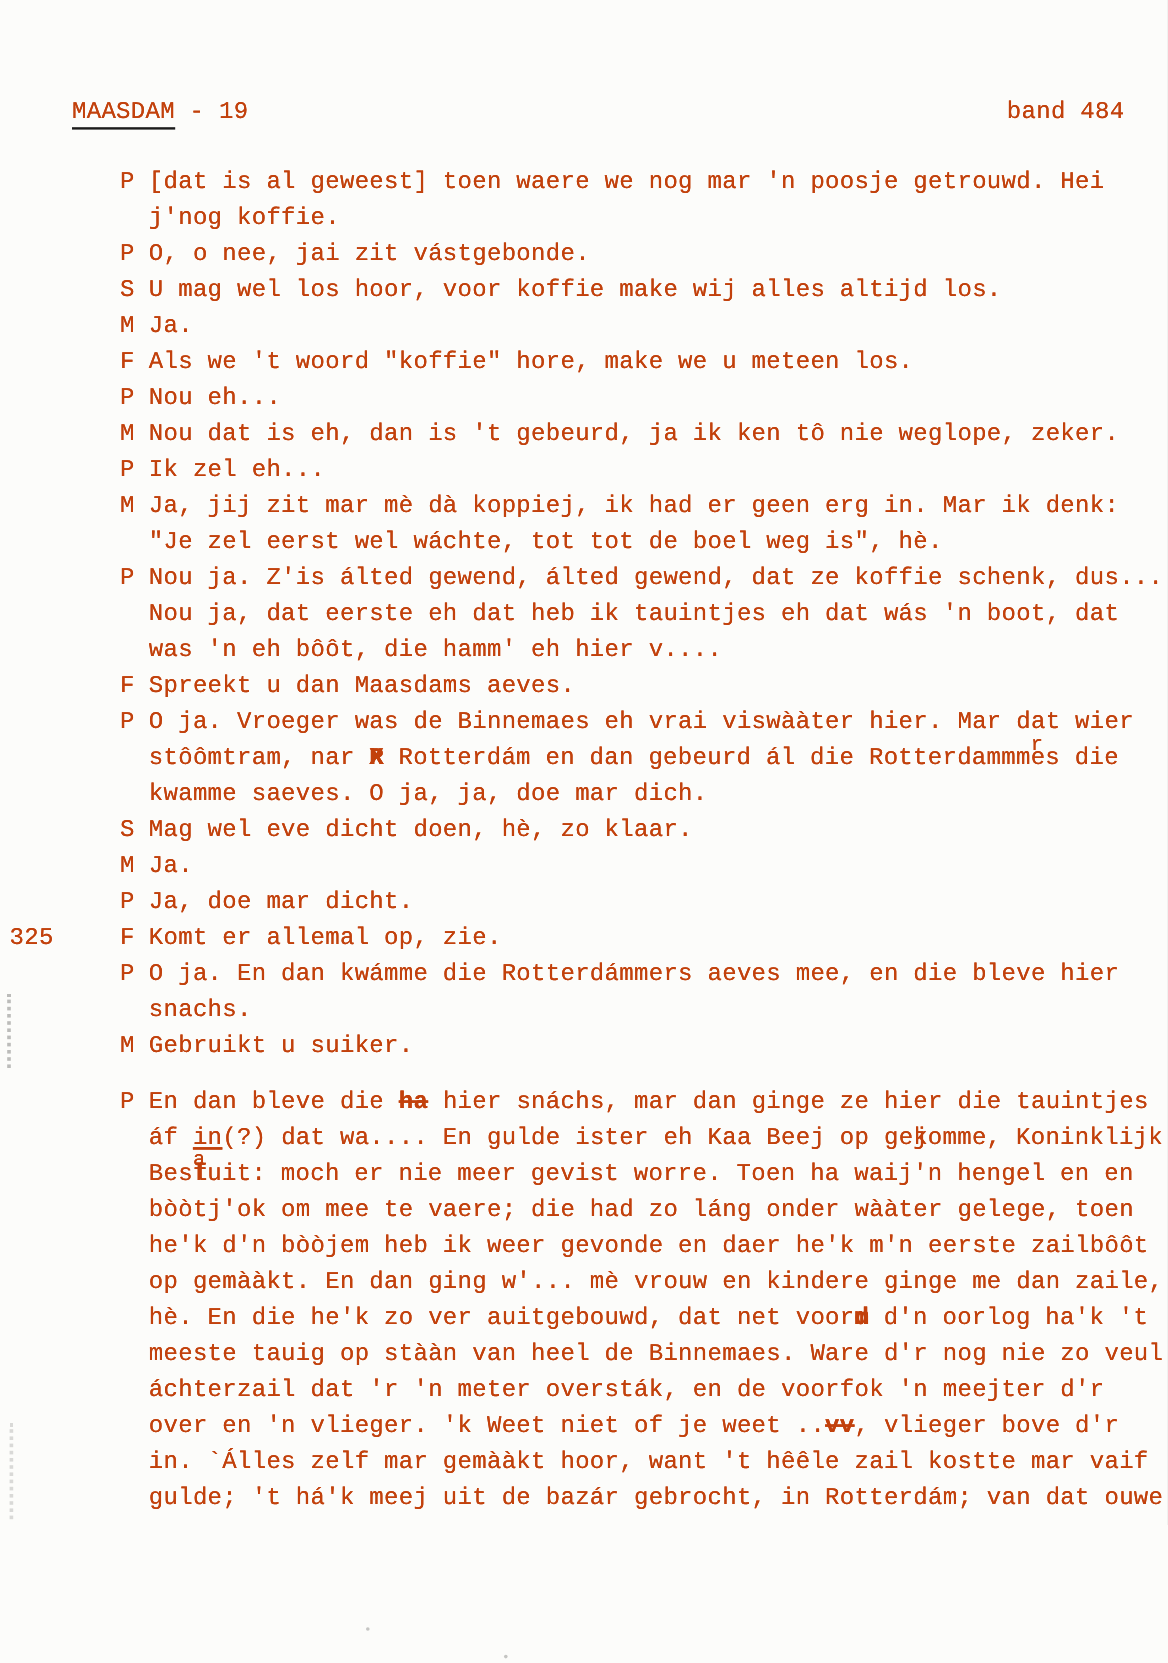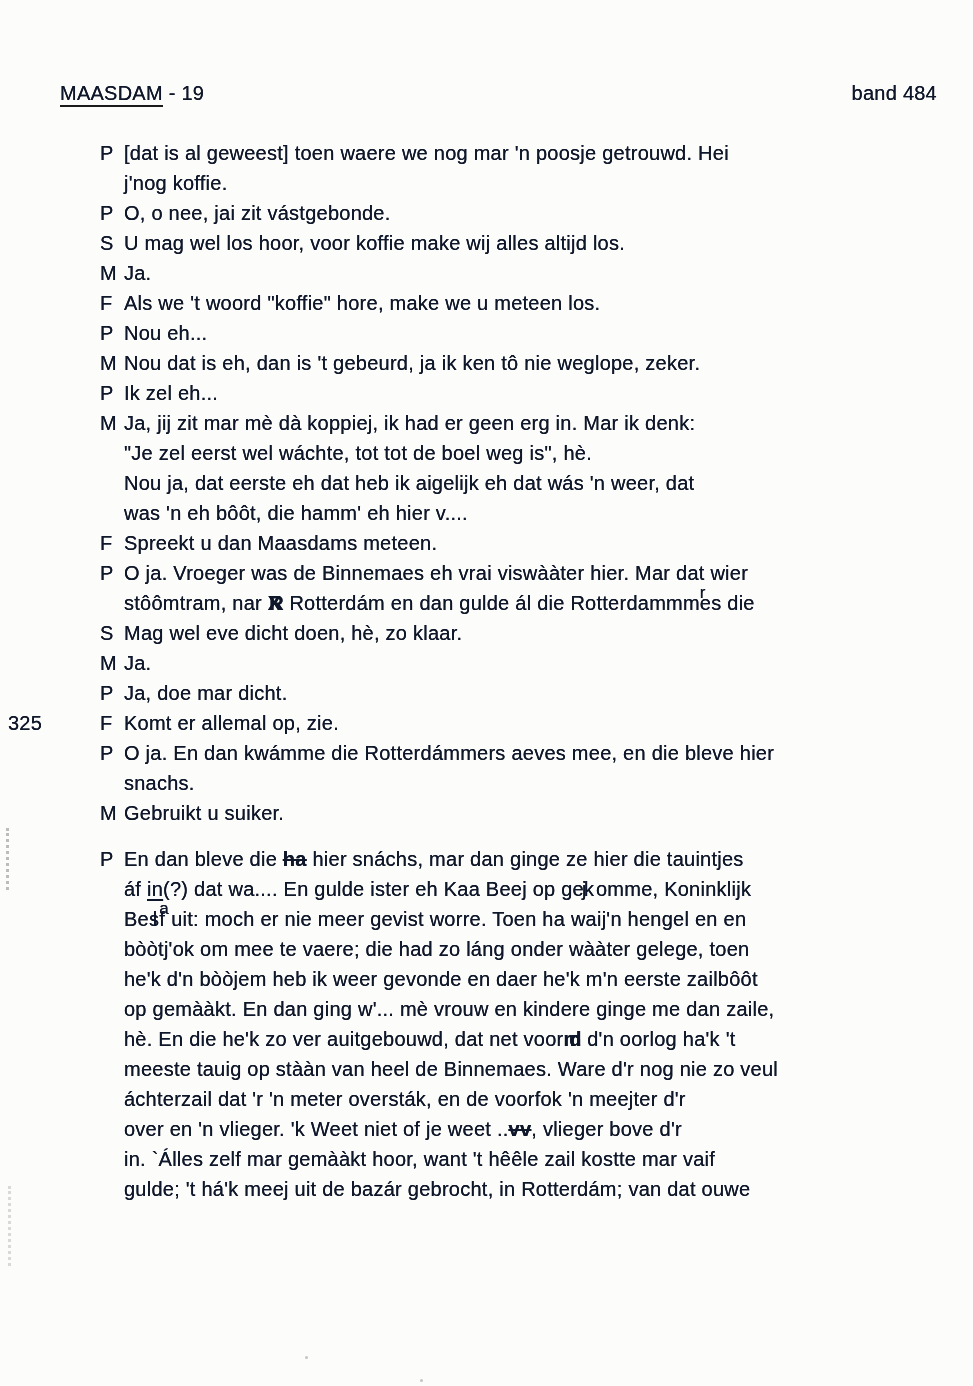--- a/index.html
+++ b/index.html
@@ -1,22 +1,22 @@
 <!DOCTYPE html>
 <html><head>
 <meta charset="utf-8">
 <style>
   html,body{margin:0;padding:0;background:#e8e8e6;}
   .page{
     position:relative;
     width:973px;height:1386px;
     margin:0 auto;
     background:#fcfcfa;
-    color:#0f172a;
-    font-family:Liberation Sans, sans-serif;
+    color:#c2410c;
+    font-family:Liberation Mono, monospace;
     font-size:20px;
     letter-spacing:0.25px;
     overflow:hidden;
     text-shadow:0 0 0.5px currentColor;
   }
   .hdr-left{position:absolute;left:60px;top:82px;white-space:pre;}
   .hdr-title{border-bottom:2px solid #1b1b1b;padding-bottom:1px;}
   .hdr-right{position:absolute;right:36px;top:82px;white-space:pre;}
   .lines{position:absolute;left:100px;top:138px;right:0;}
   .line{position:relative;white-space:pre;height:30px;line-height:30px;}
@@ -49,25 +49,27 @@
       <div class="line"><span class="spk"></span><span><span>j'nog koffie.</span></span></div>
       <div class="line"><span class="spk">P</span><span><span>O, o nee, jai zit vástgebonde.</span></span></div>
       <div class="line"><span class="spk">S</span><span><span>U mag wel los hoor, voor koffie make wij alles altijd los.</span></span></div>
       <div class="line"><span class="spk">M</span><span><span>Ja.</span></span></div>
       <div class="line"><span class="spk">F</span><span><span>Als we 't woord "koffie" hore, make we u meteen los.</span></span></div>
       <div class="line"><span class="spk">P</span><span><span>Nou eh...</span></span></div>
       <div class="line"><span class="spk">M</span><span><span>Nou dat is eh, dan is 't gebeurd, ja ik ken tô nie weglope, zeker.</span></span></div>
       <div class="line"><span class="spk">P</span><span><span>Ik zel eh...</span></span></div>
       <div class="line"><span class="spk">M</span><span><span>Ja, jij zit mar mè dà koppiej, ik had er geen erg in. Mar ik denk:</span></span></div>
       <div class="line"><span class="spk"></span><span><span>"Je zel eerst wel wáchte, tot tot de boel weg is", hè.</span></span></div>
-      <div class="line"><span class="spk"></span><span><span>Nou ja, dat eerste eh dat heb ik aigelijk eh dat wás 'n weer, dat</span></span></div>
+      <div class="line"><span class="spk">P</span><span><span>Nou ja. Z'is álted gewend, álted gewend, dat ze koffie schenk, dus...</span></span></div>
+      <div class="line"><span class="spk"></span><span><span>Nou ja, dat eerste eh dat heb ik tauintjes eh dat wás 'n boot, dat</span></span></div>
       <div class="line"><span class="spk"></span><span><span>was 'n eh bôôt, die hamm' eh hier v....</span></span></div>
-      <div class="line"><span class="spk">F</span><span><span>Spreekt u dan Maasdams meteen.</span></span></div>
+      <div class="line"><span class="spk">F</span><span><span>Spreekt u dan Maasdams aeves.</span></span></div>
       <div class="line"><span class="spk">P</span><span><span>O ja. Vroeger was de Binnemaes eh vrai viswààter hier. Mar dat wier</span></span></div>
-      <div class="line"><span class="spk"></span><span><span>stôômtram, nar </span><span class="ovb">XR</span><span> Rotterdám en dan gulde ál die Rotterdammm</span><span class="ab">r</span><span>es die</span></span></div>
+      <div class="line"><span class="spk"></span><span><span>stôômtram, nar </span><span class="ovb">XR</span><span> Rotterdám en dan gebeurd ál die Rotterdammm</span><span class="ab">r</span><span>es die</span></span></div>
+      <div class="line"><span class="spk"></span><span><span>kwamme saeves. O ja, ja, doe mar dich.</span></span></div>
       <div class="line"><span class="spk">S</span><span><span>Mag wel eve dicht doen, hè, zo klaar.</span></span></div>
       <div class="line"><span class="spk">M</span><span><span>Ja.</span></span></div>
       <div class="line"><span class="spk">P</span><span><span>Ja, doe mar dicht.</span></span></div>
       <div class="line"><span class="mnum">325</span><span class="spk">F</span><span><span>Komt er allemal op, zie.</span></span></div>
       <div class="line"><span class="spk">P</span><span><span>O ja. En dan kwámme die Rotterdámmers aeves mee, en die bleve hier</span></span></div>
       <div class="line"><span class="spk"></span><span><span>snachs.</span></span></div>
       <div class="line"><span class="spk">M</span><span><span>Gebruikt u suiker.</span></span></div>
       <div class="line gap"><span class="spk">P</span><span><span>En dan bleve die </span><span class="blot">ha</span><span> hier snáchs, mar dan ginge ze hier die tauintjes</span></span></div>
       <div class="line"><span class="spk"></span><span><span>áf </span><span class="u">in</span><span>(?) dat wa.... En gulde ister eh Kaa Beej op ge</span><span class="ov">kj</span><span>omme, Koninklijk</span></span></div>
       <div class="line"><span class="spk"></span><span><span>Bes</span><span class="ab">a</span><span class="ov">fl</span><span>uit: moch er nie meer gevist worre. Toen ha waij'n hengel en en</span></span></div>

